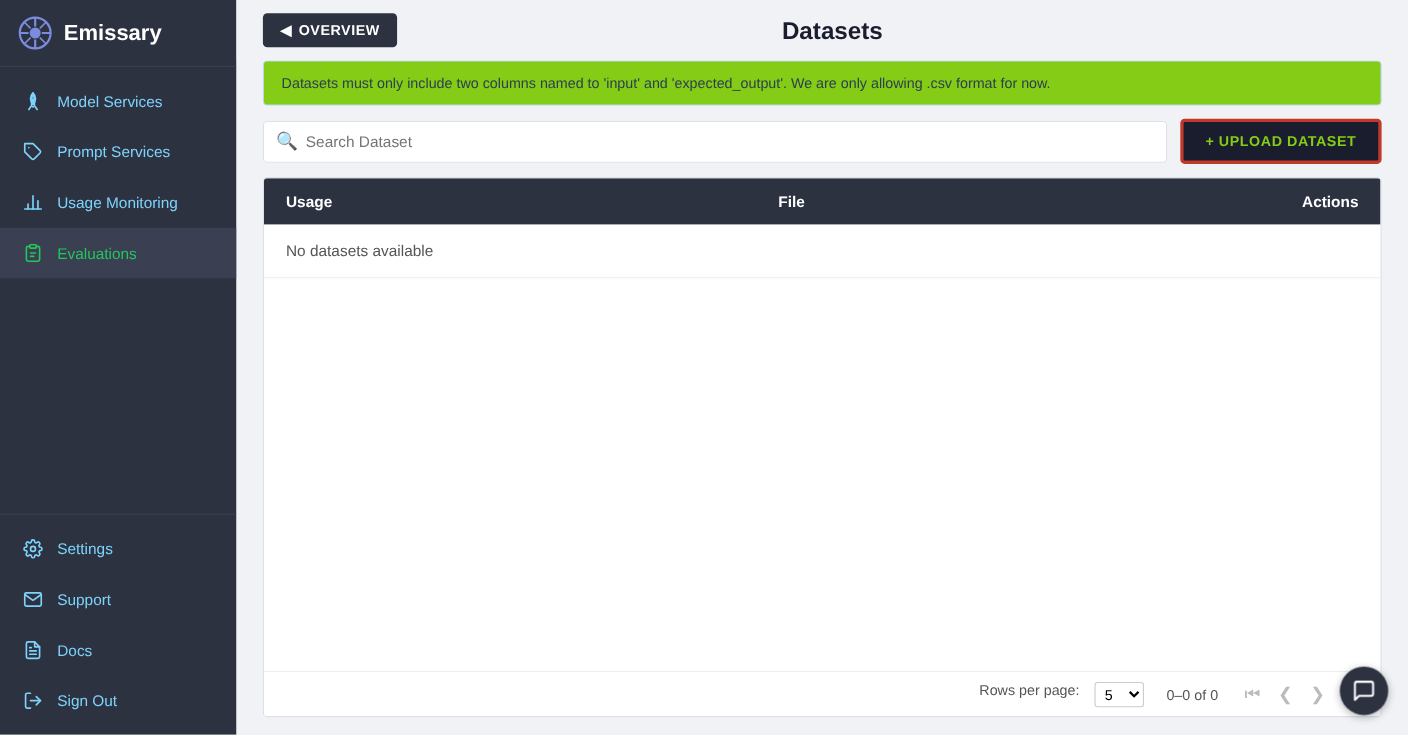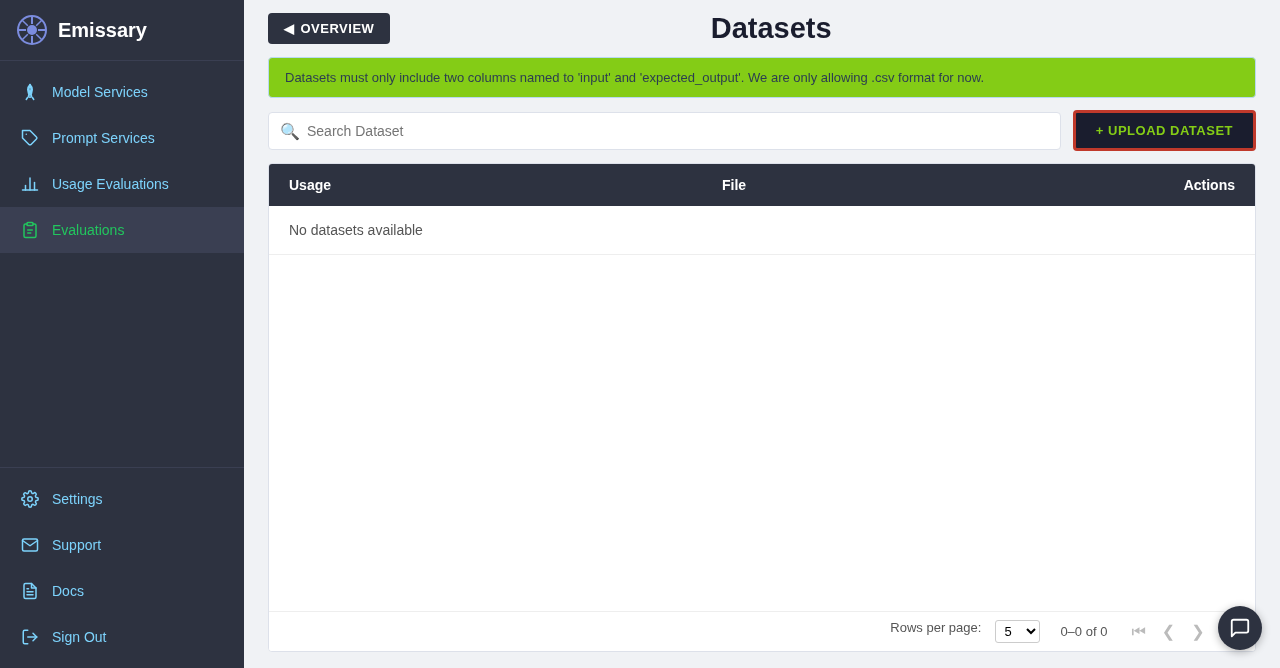--- a/index.html
+++ b/index.html
@@ -1,20 +1,20 @@
 <!DOCTYPE html>
 <html><head>
   <meta charset="utf-8">
   <style>
     * { box-sizing: border-box; margin: 0; padding: 0; }
     body { font-family: 'Segoe UI', Arial, sans-serif; background: #f0f2f5; display: flex; height: 668px; width: 1280px; overflow: hidden; }
 
     
     .sidebar {
-      width: 244px;
+      width: 215px;
       background: #2d3240;
       display: flex;
       flex-direction: column;
       height: 100%;
       color: #cdd2e0;
       flex-shrink: 0;
     }
     .sidebar-logo {
       display: flex;
       align-items: center;
@@ -91,21 +91,21 @@
       border-radius: 4px;
       padding: 8px 16px;
       font-size: 13px;
       font-weight: 600;
       cursor: pointer;
       letter-spacing: 0.5px;
     }
     .page-title {
       flex: 1;
       text-align: center;
-      font-size: 29px;
+      font-size: 22px;
       font-weight: 700;
       color: #1a1d2e;
       margin-right: 120px;
     }
 
     
     .content {
       flex: 1;
       padding: 0 24px 16px 24px;
       display: flex;
@@ -303,21 +303,21 @@
 
     <div class="sidebar-item">
       <span class="sidebar-icon">
         <svg width="18" height="18" viewBox="0 0 24 24" fill="none" stroke="currentColor" stroke-width="2" stroke-linecap="round" stroke-linejoin="round">
           <line x1="18" y1="20" x2="18" y2="10"></line>
           <line x1="12" y1="20" x2="12" y2="4"></line>
           <line x1="6" y1="20" x2="6" y2="14"></line>
           <line x1="2" y1="20" x2="22" y2="20"></line>
         </svg>
       </span>
-      <span>Usage Evaluations</span>
+      <span>Usage Monitoring</span>
     </div>
 
     <div class="sidebar-item active">
       <span class="sidebar-icon">
         <svg width="18" height="18" viewBox="0 0 24 24" fill="none" stroke="currentColor" stroke-width="2" stroke-linecap="round" stroke-linejoin="round">
           <path d="M16 4h2a2 2 0 0 1 2 2v14a2 2 0 0 1-2 2H6a2 2 0 0 1-2-2V6a2 2 0 0 1 2-2h2"></path>
           <rect x="8" y="2" width="8" height="4" rx="1" ry="1"></rect>
           <line x1="9" y1="12" x2="15" y2="12"></line>
           <line x1="9" y1="16" x2="13" y2="16"></line>
         </svg>

